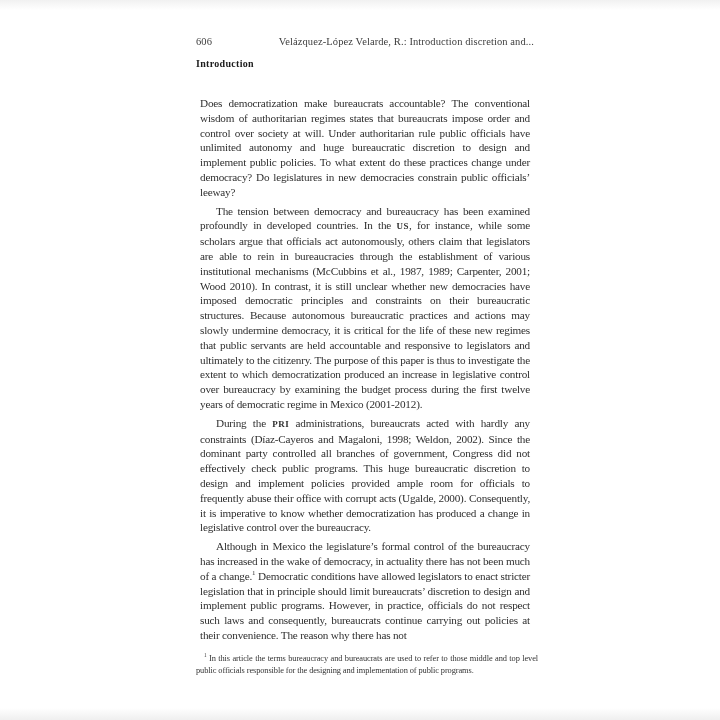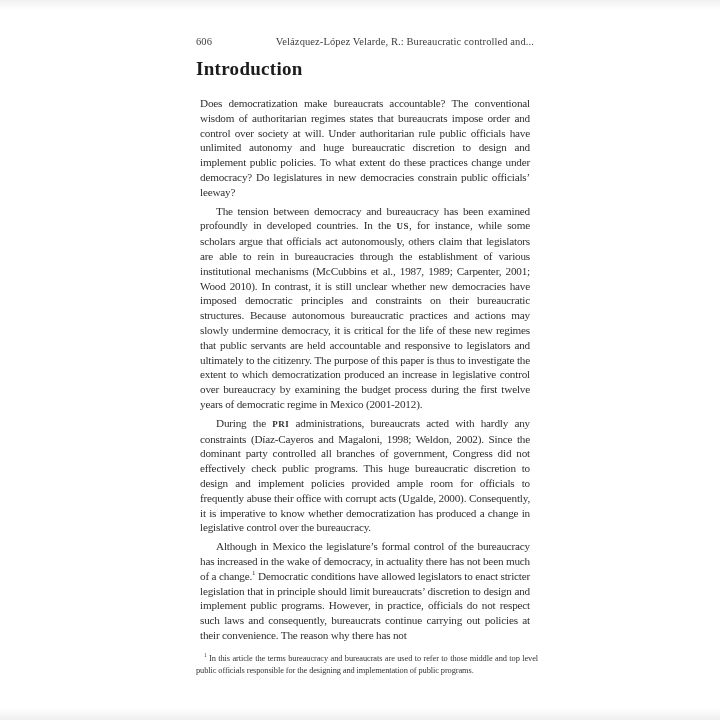--- a/index.html
+++ b/index.html
@@ -12,21 +12,21 @@
   .scan-band-top { top: 0; height: 10px; background: linear-gradient(#f1f1f1, #ffffff); }
   .scan-band-bottom { bottom: 0; height: 12px; background: linear-gradient(#ffffff, #efefef); }
 
   .page-header {
     position: absolute; left: 196px; top: 36px; width: 338px;
     display: flex; justify-content: space-between; align-items: baseline;
     font-size: 10.5px; color: #3d3d3d; letter-spacing: 0.1px;
   }
   .section-heading {
     position: absolute; left: 196px; top: 58px; margin: 0;
-    font-size: 19px; font-weight: 700; color: #1c1c1c; letter-spacing: 0.3px;
+    font-size: 10px; font-weight: 700; color: #1c1c1c; letter-spacing: 0.3px;
   }
   .article-body {
     position: absolute; left: 196px; top: 92px; width: 338px;
     font-size: 11.2px; line-height: 14.8px; letter-spacing: -0.2px;
     color: #2f2f2f; text-align: justify;
   }
   .article-body p { margin: 4px; }
   .article-body p.indent { text-indent: 16px; }
   .footnote {
     position: absolute; left: 196px; top: 653px; width: 342px;
@@ -40,21 +40,21 @@
   .sup { vertical-align: super; font-size: 0.62em; line-height: 0; }
 </style>
 </head>
 <body>
 
 <div class="scan-band scan-band-top"></div>
 <div class="scan-band scan-band-bottom"></div>
 
 <header class="page-header">
   <span>606</span>
-  <span>Velázquez-López Velarde, R.: Bureaucratic controlled and...</span>
+  <span>Velázquez-López Velarde, R.: Introduction discretion and...</span>
 </header>
 
 <h1 class="section-heading">Introduction</h1>
 
 <main class="article-body">
     <p><span>Does democratization make bureaucrats accountable? The conventional wisdom of authoritarian regimes states that bureaucrats impose order and control over society at will. Under authoritarian rule public officials have unlimited autonomy and huge bureaucratic discretion to design and implement public policies. To what extent do these practices change under democracy? Do legislatures in new democracies constrain public officials’ leeway?</span></p>
     <p class="indent"><span>The tension between democracy and bureaucracy has been examined profoundly in developed countries. In the </span><span class="sc">US</span><span>, for instance, while some scholars argue that officials act autonomously, others claim that legislators are able to rein in bureaucracies through the establishment of various institutional mechanisms (McCubbins </span><span class="italic">et al.</span><span>, 1987, 1989; Carpenter, 2001; Wood 2010). In contrast, it is still unclear whether new democracies have imposed democratic principles and constraints on their bureaucratic structures. Because autonomous bureaucratic practices and actions may slowly undermine democracy, it is critical for the life of these new regimes that public servants are held accountable and responsive to legislators and ultimately to the citizenry. The purpose of this paper is thus to investigate the extent to which democratization produced an increase in legislative control over bureaucracy by examining the budget process during the first twelve years of democratic regime in Mexico (2001-2012).</span></p>
     <p class="indent"><span>During the </span><span class="sc">PRI</span><span> administrations, bureaucrats acted with hardly any constraints (Díaz-Cayeros and Magaloni, 1998; Weldon, 2002). Since the dominant party controlled all branches of government, Congress did not effectively check public programs. This huge bureaucratic discretion to design and implement policies provided ample room for officials to frequently abuse their office with corrupt acts (Ugalde, 2000). Consequently, it is imperative to know whether democratization has produced a change in legislative control over the bureaucracy.</span></p>
     <p class="indent"><span>Although in Mexico the legislature’s formal control of the bureaucracy has increased in the wake of democracy, in actuality there has not been much of a change.</span><span class="sup">1</span><span> Democratic conditions have allowed legislators to enact stricter legislation that in principle should limit bureaucrats’ discretion to design and implement public programs. However, in practice, officials do not respect such laws and consequently, bureaucrats continue carrying out policies at their convenience. The reason why there has not</span></p>
   </main>

